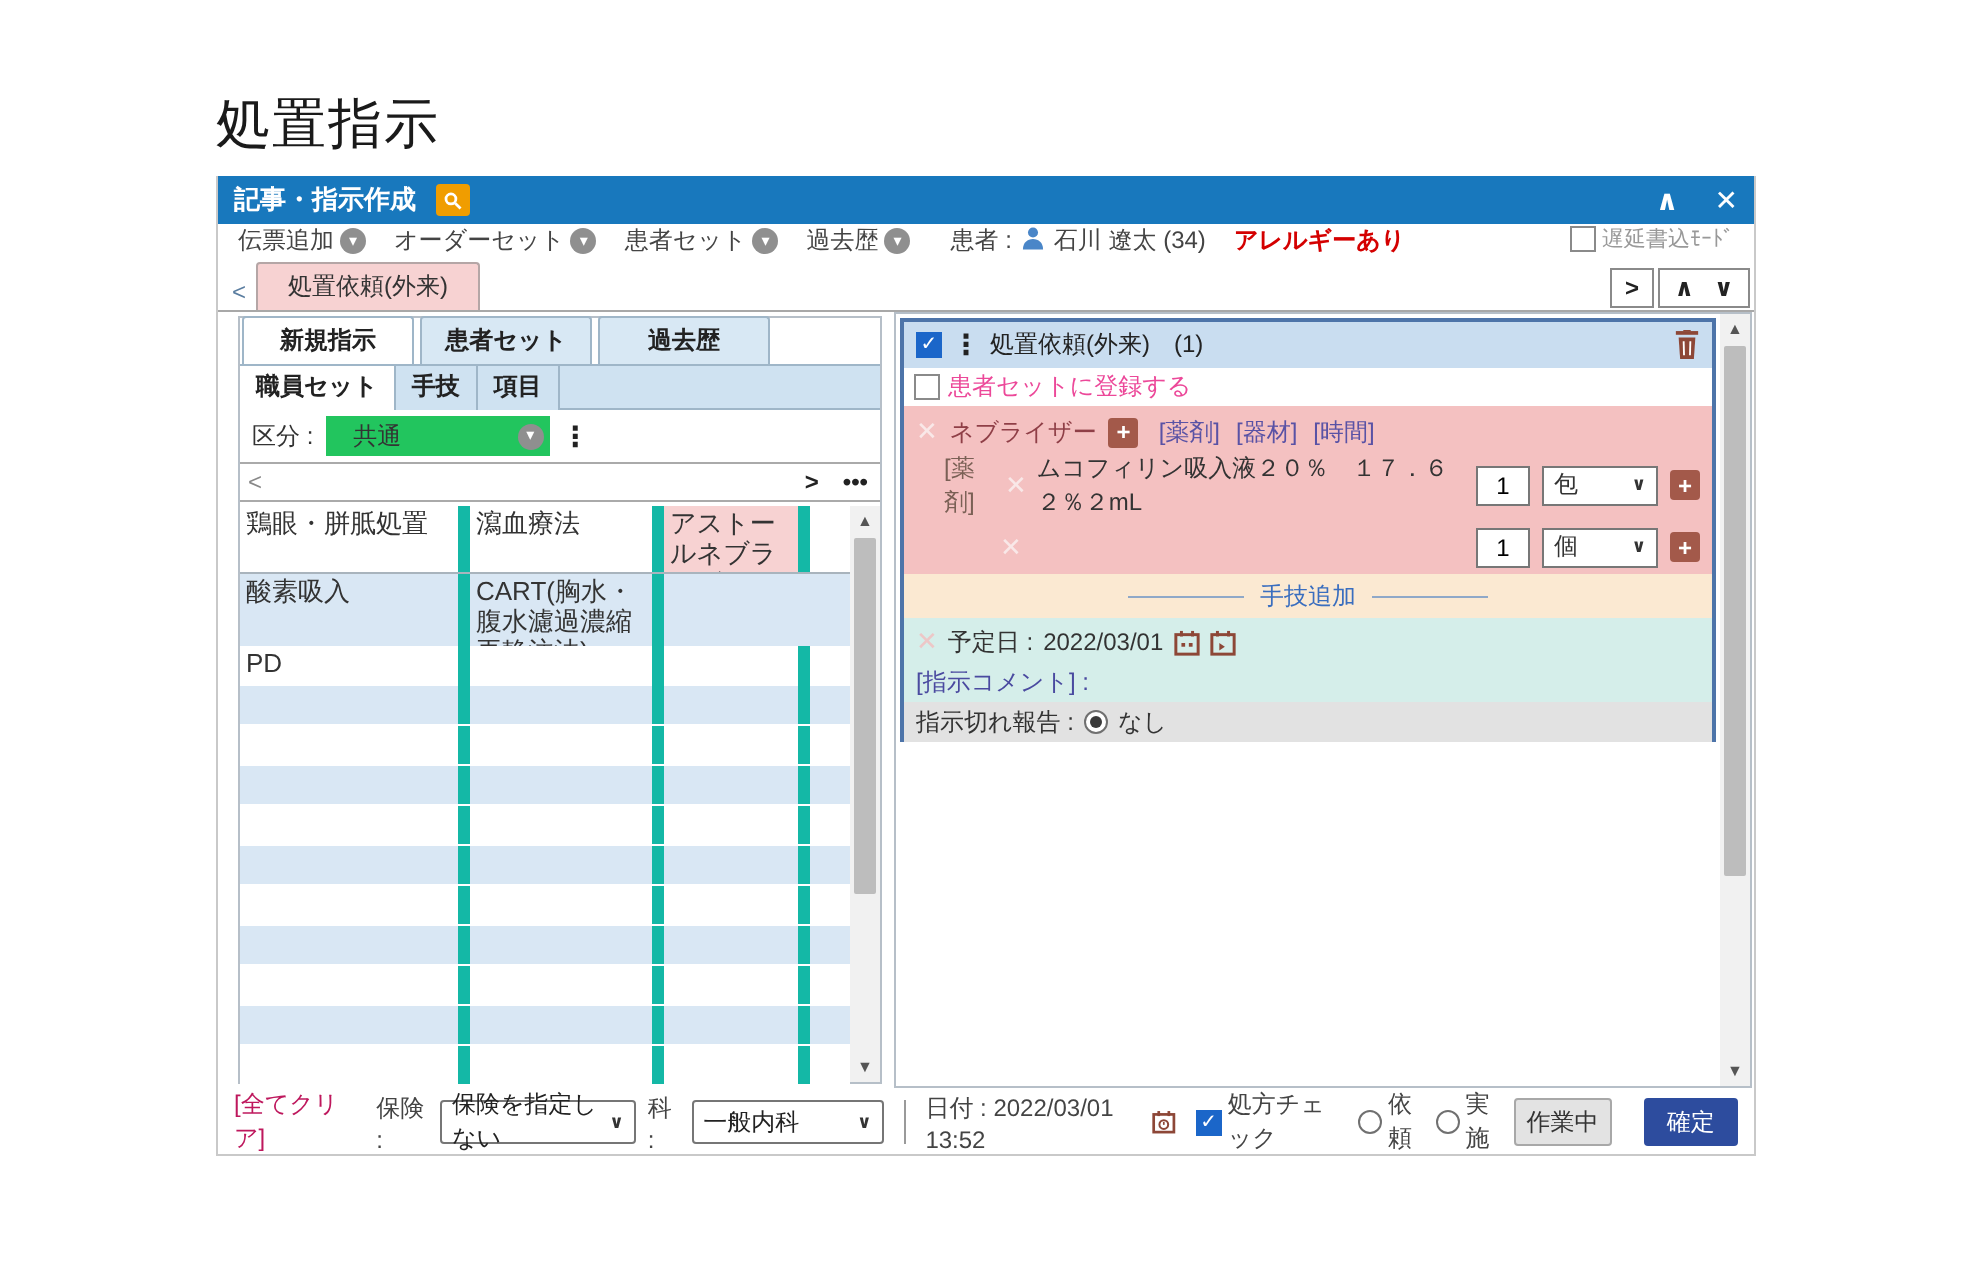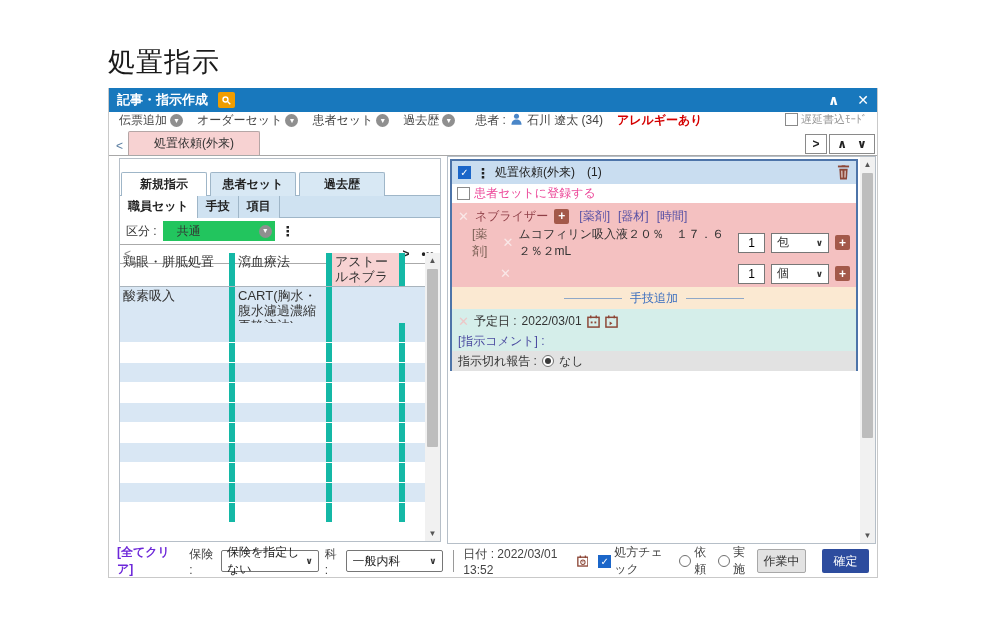--- a/index.html
+++ b/index.html
@@ -27,33 +27,33 @@
          display:flex; align-items:center; justify-content:center; line-height:1; }
   .patient-label { margin-left:6px; }
   .allergy { color:#d40000; font-weight:bold; margin-left:10px; }
   .delay { margin-left:auto; display:flex; align-items:center; gap:3px; color:#999; font-size:11px; }
 
   
   .tabstrip { position:absolute; left:0; top:44px; width:100%; height:24px; display:flex;
               align-items:flex-end; padding:0 2px; border-bottom:1px solid #a8a8a8; background:#fff; }
   .nav-back { font-size:12px; color:#5a7da0; padding:2px 5px; }
   .ptab { background:#f7d2d2; border:1px solid #b5a6a6; border-bottom:none; border-radius:2px 2px 0 0;
-          font-size:12px; color:#333; padding:3px 25px; }
+          font-size:12px; color:#333; padding:3px 15px; }
   .strip-right { margin-left:auto; display:flex; align-items:center; margin-bottom:1px; }
   .sq-btn { border:1px solid #8a8a8a; background:#fff; height:20px; display:flex; align-items:center;
             justify-content:center; font-size:12px; font-weight:bold; color:#222; }
   .btn-fwd { width:22px; margin-right:2px; }
   .btn-updown { width:46px; gap:10px; }
 
   .content { position:absolute; left:0; top:68px; width:100%; height:390px; background:#fff; }
 
   
   .lpanel { position:absolute; left:10px; top:2px; width:322px; height:384px;
             border:1px solid #b6bfc8; background:#fff; }
-  .ltabs { height:24px; display:flex; align-items:center; border-bottom:1px solid #9fb6c8; padding-left:1px;margin-top:13px; }
+  .ltabs { height:24px; display:flex; align-items:flex-end; border-bottom:1px solid #9fb6c8; padding-left:1px; }
   .ltab { padding:3px 0 3px; width:86px; text-align:center; background:#d8e8f4; border:1px solid #9fb6c8;
           border-bottom:none; border-radius:2px 2px 0 0; font-size:12px; font-weight:bold; color:#222; margin-right:3px; }
   .ltab.active { background:#fff; }
   .lsubtabs { height:22px; background:#cfe2f1; border-bottom:1px solid #9fb6c8; display:flex; align-items:flex-start; }
   .lsubtab { padding:2px 8px 3px; background:#cfe2f1; border-right:1px solid #9fb6c8; font-size:12px;
              font-weight:bold; color:#222; }
   .lsubtab.active { background:#fff; }
   .kubun-row { height:26px; display:flex; align-items:center; padding:0 6px; gap:6px; font-size:12px; color:#333; }
   .kubun-select { width:112px; height:20px; background:#22c55e; display:flex; align-items:center;
                   padding:0 3px 0 14px; font-size:12px; color:#333; }
@@ -122,21 +122,21 @@
   .chk { width:13px; height:13px; border:1px solid #8a8a8a; background:#fff; display:inline-flex;
          align-items:center; justify-content:center; flex:none; }
   .chk.checked { background:#1b66c9; border-color:#1b66c9; color:#fff; font-size:10px; font-weight:bold; }
   .radio { width:12px; height:12px; border:1px solid #707070; border-radius:50%; background:#fff;
            display:inline-flex; align-items:center; justify-content:center; flex:none; }
   .radio.selected::after { content:""; width:6px; height:6px; border-radius:50%; background:#3a3a3a; }
 
   
   .bottombar { position:absolute; left:0; top:458px; width:100%; height:30px; display:flex; align-items:center;
                padding:0 8px; font-size:12px; color:#444; gap:6px; background:#fff; }
-  .blink { color:#6d28d9;font-weight:bold; }
+  .blink { color:#be185d; }
   .sel { height:22px; border:1px solid #767676; background:#fff; display:flex; align-items:center;
          padding:0 5px; color:#222; border-radius:2px; }
   .sel .chev { margin-left:auto; font-size:9px; font-weight:bold; color:#333; padding-left:5px; }
   .sel-ins { width:114px; } .sel-dept { width:112px; }
   .vdiv { width:1px; height:22px; background:#9a9a9a; margin:0 4px; }
   .btn-working { height:24px; width:58px; background:#e3e3e3; border:1px solid #a8a8a8; color:#333;
                  display:flex; align-items:center; justify-content:center; border-radius:2px; }
   .btn-confirm { height:24px; width:56px; background:#2d4c9e; color:#fff; display:flex; align-items:center;
                  justify-content:center; border-radius:2px; margin-left:10px; }
   svg { display:block; }
@@ -236,20 +236,25 @@
       <div class="ltable">
         <div class="tgrid">
           <div class="trow thead">
             <span class="tcell c1">鶏眼・胼胝処置</span>
             <span class="tcell c2">瀉血療法</span>
             <span class="tcell c3">アストールネブライザー</span>
           </div>
           <div class="trow rowA r1">
             <span class="tcell c1">酸素吸入</span>
             <span class="tcell c2">CART(胸水・腹水濾過濃縮再静注法)</span>
+          </div>
+          <div class="trow rowW r2">
+            <span class="tcell c1">PD</span>
+            <span class="tcell c2"></span>
+            <span class="tcell c3"></span>
           </div>
           <div class="trow rowA rz">
               <span class="tcell c1"></span>
               <span class="tcell c2"></span>
               <span class="tcell c3"></span>
             </div>
           <div class="trow rowW rz">
               <span class="tcell c1"></span>
               <span class="tcell c2"></span>
               <span class="tcell c3"></span>

